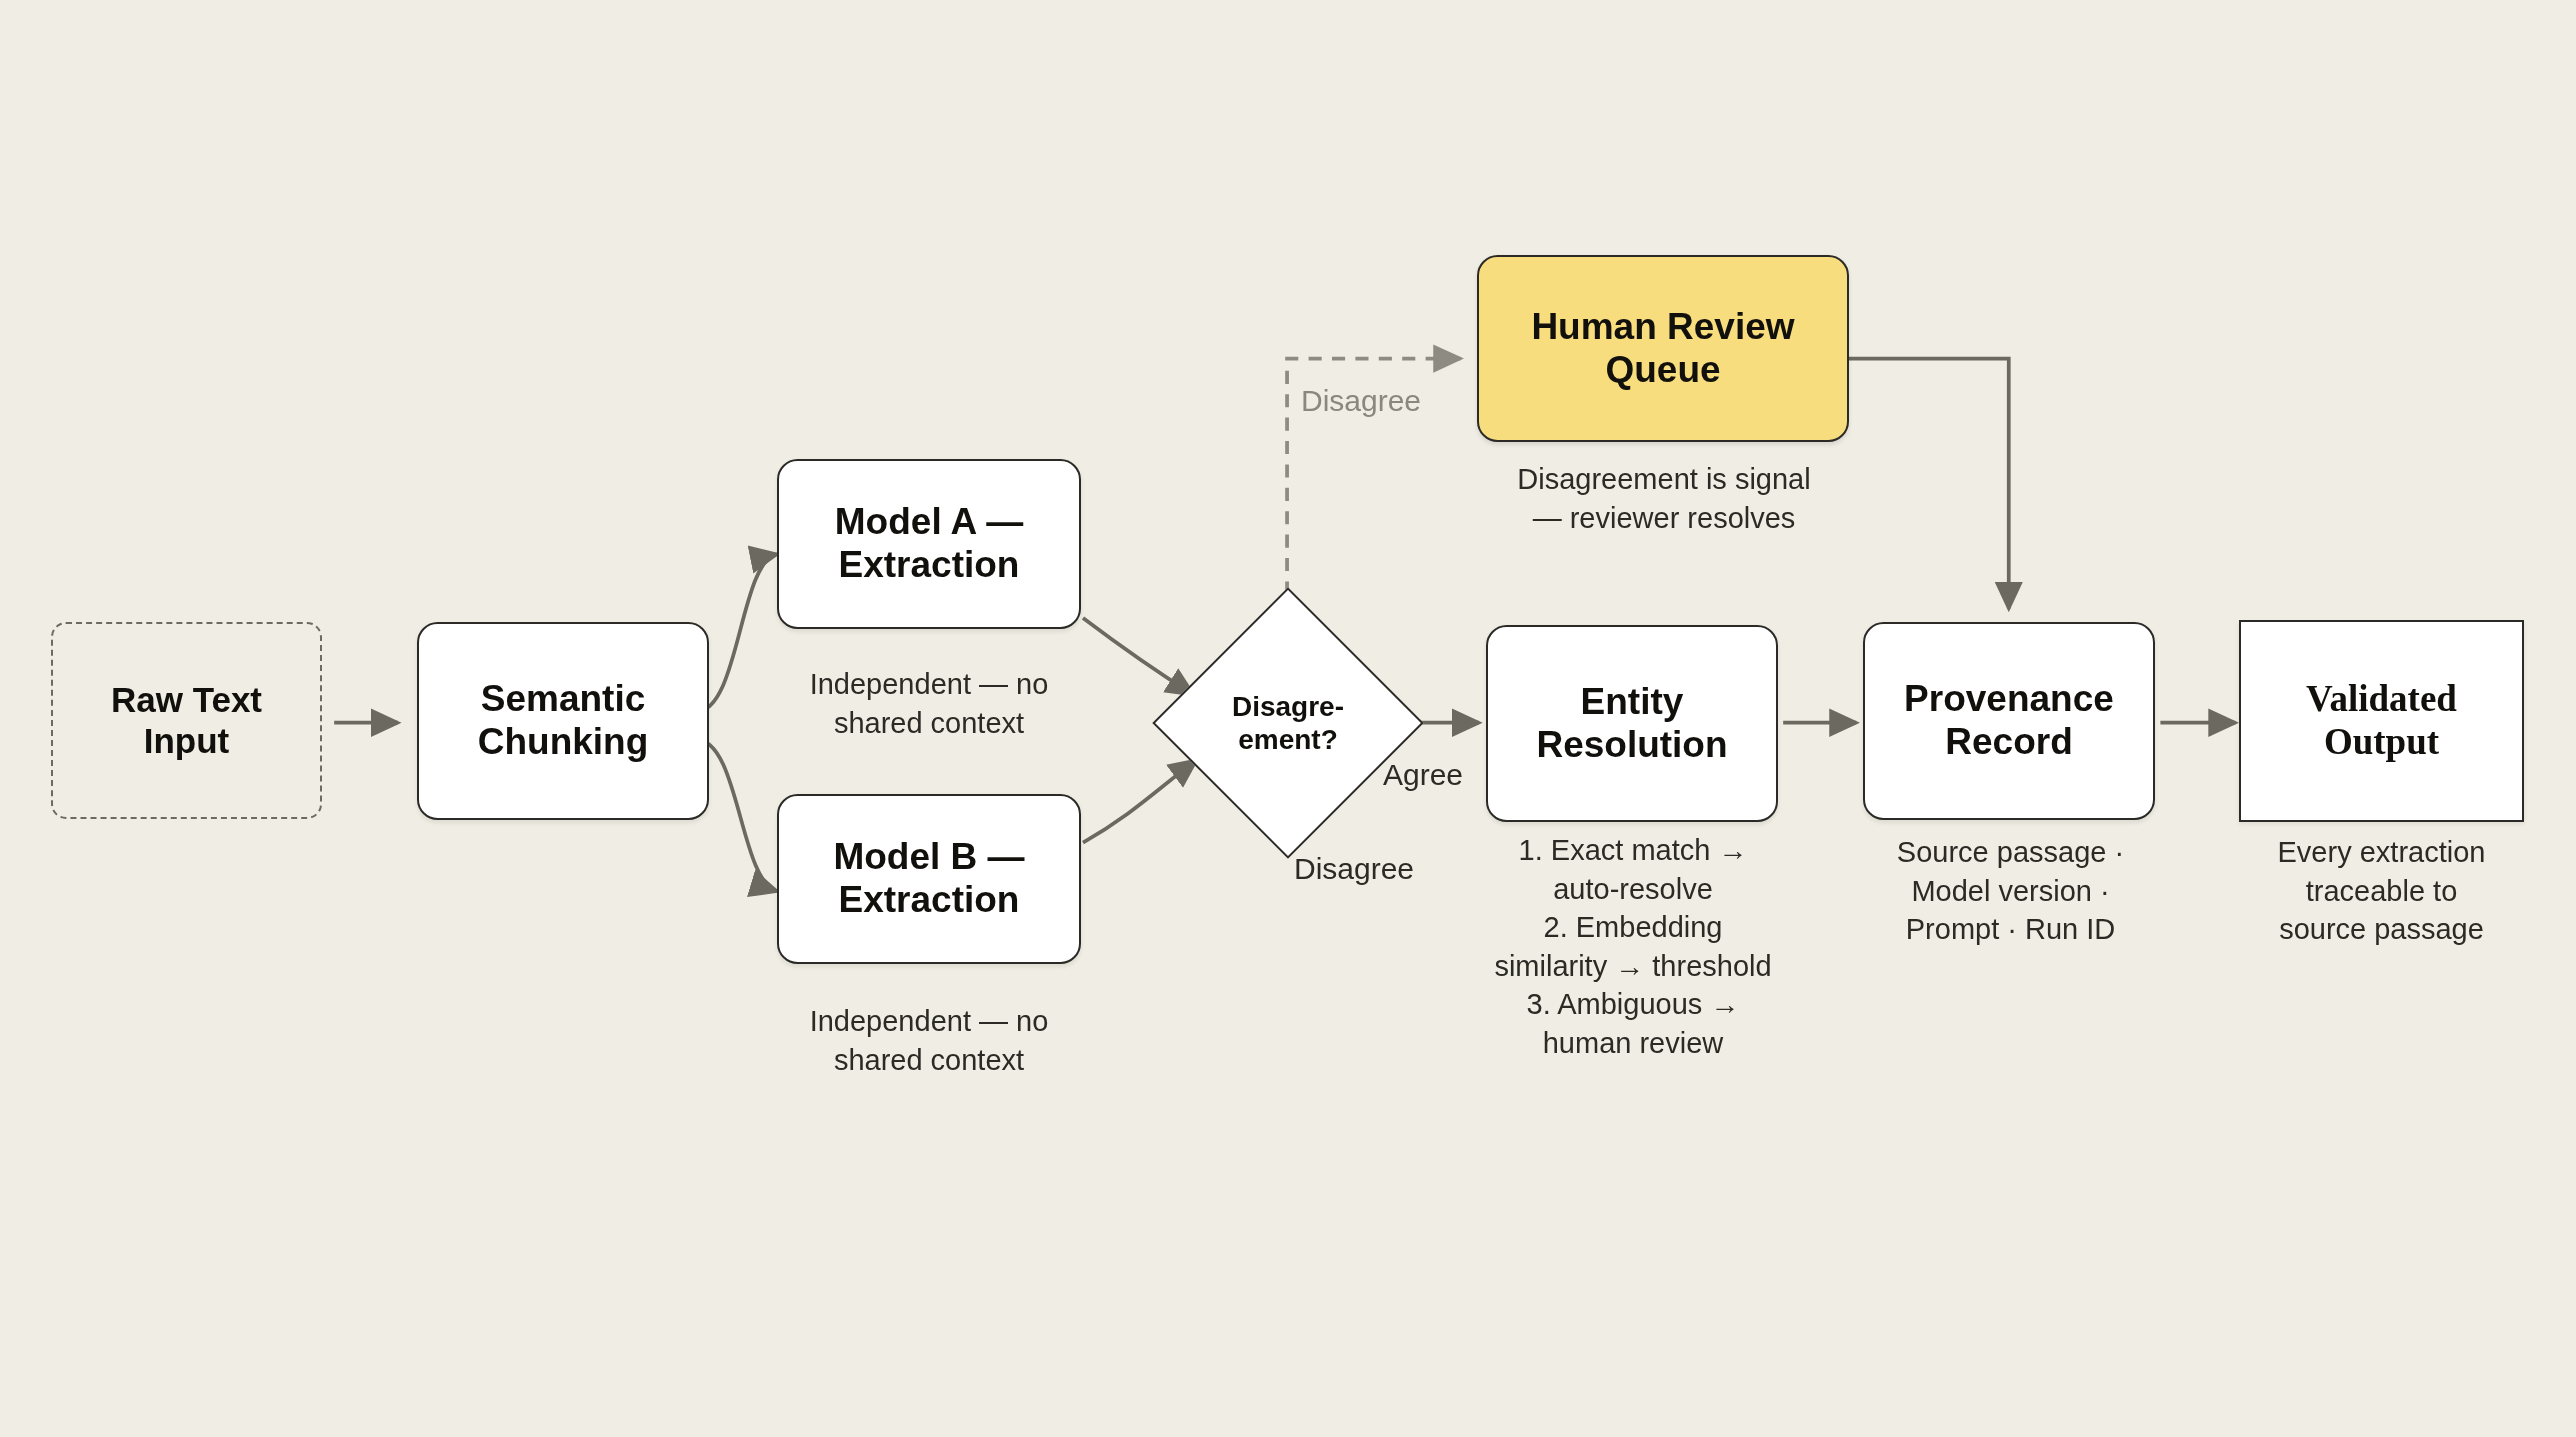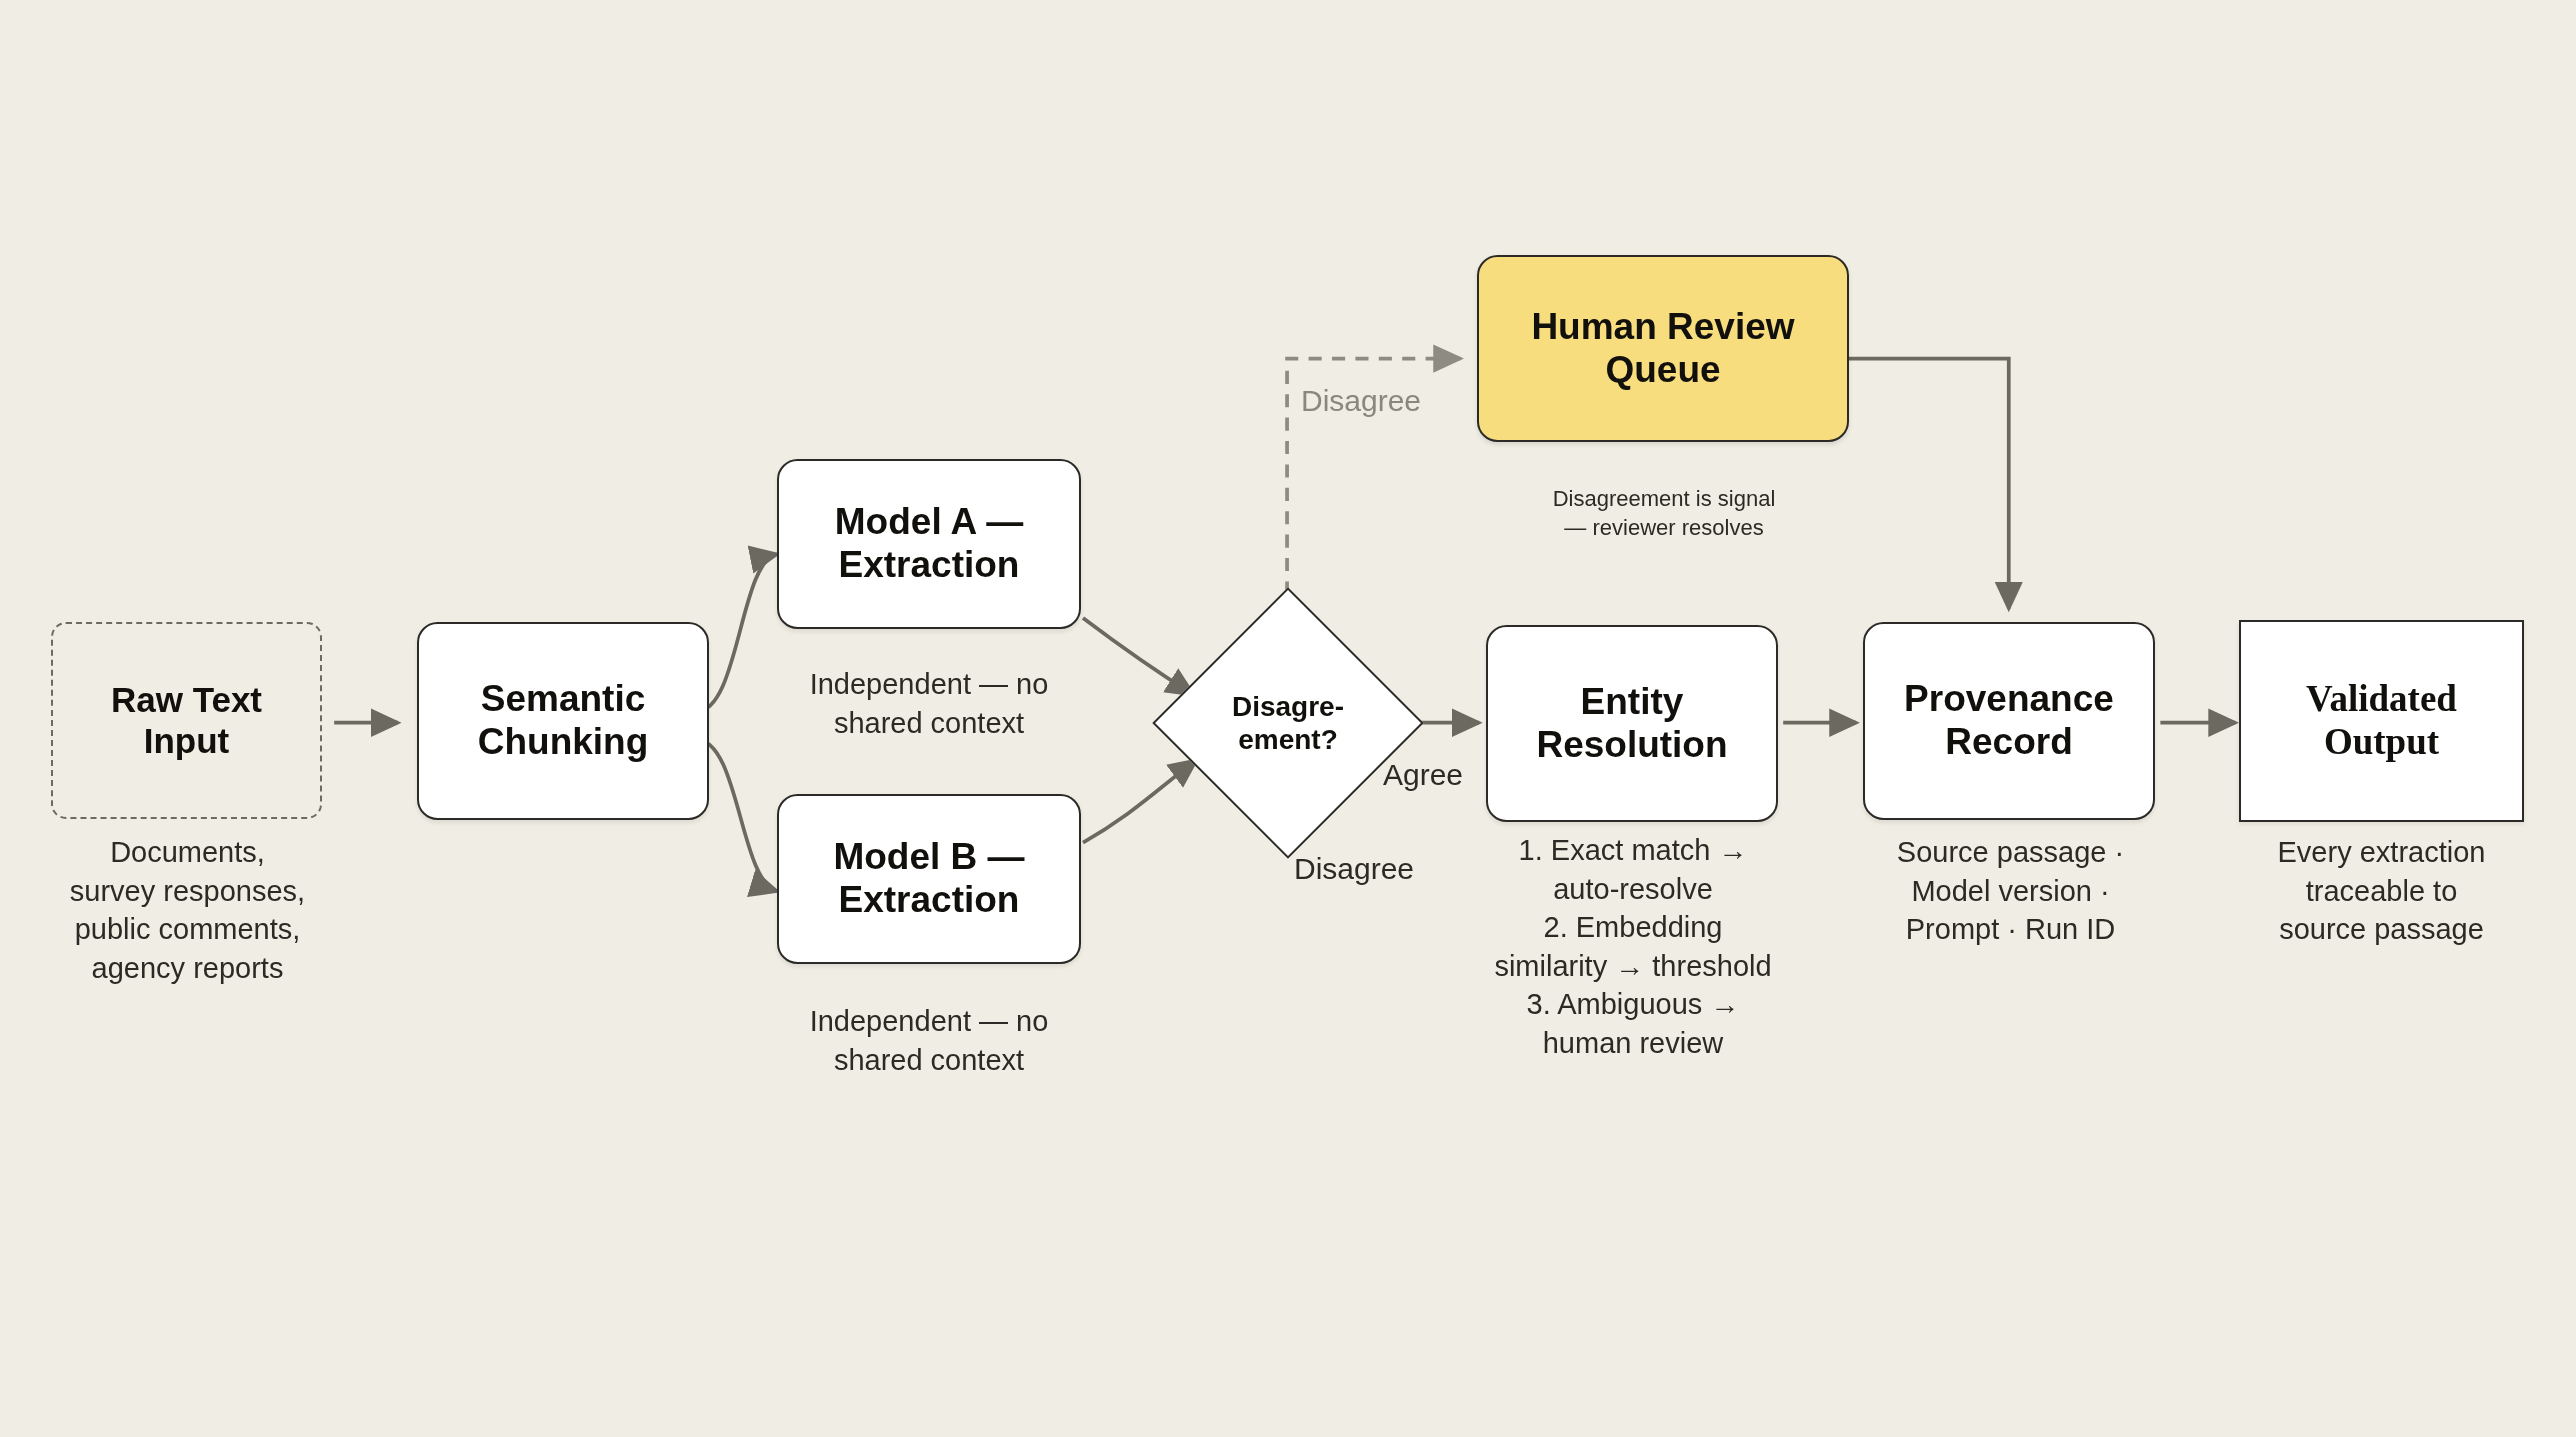--- a/index.html
+++ b/index.html
@@ -119,24 +119,20 @@
 
     <path d="M1905,772 L1983,772" fill="none" stroke="#6b6960" stroke-width="4" marker-end="url(#arrow)"></path>
 
     <path d="M2308,772 L2388,772" fill="none" stroke="#6b6960" stroke-width="4" marker-end="url(#arrow)"></path>
   </svg>
 
   <div class="node dashed" style="left:51px; top:622px; width:271px; height:197px; font-size:35px;">
     <span style="white-space:pre-line;">Raw Text
 Input</span>
   </div>
-  <div class="caption" style="left:19px; top:833px; width:337px; font-size:29px;">Documents,
-survey responses,
-public comments,
-agency reports</div>
 
   <div class="node solid" style="left:417px; top:622px; width:292px; height:198px; font-size:37px;">
     <span style="white-space:pre-line;">Semantic
 Chunking</span>
   </div>
 
   <div class="node solid" style="left:777px; top:459px; width:304px; height:170px; font-size:37px;">
     <span style="white-space:pre-line;">Model A —
 Extraction</span>
   </div>
@@ -153,21 +149,21 @@
   <div class="diamond" style="left:1192px; top:627px; width:192px; height:192px;"></div>
   <div class="diamond-label" style="left:1170px; top:672px; width:236px; height:103px; font-size:28px;">
     <span style="white-space:pre-line;">Disagre-
 ement?</span>
   </div>
 
   <div class="node highlight" style="left:1477px; top:255px; width:372px; height:187px; font-size:37px;">
     <span style="white-space:pre-line;">Human Review
 Queue</span>
   </div>
-  <div class="caption" style="left:1451px; top:484px; width:426px; font-size:22px;">Disagreement is signal
+  <div class="caption" style="left:1451px; top:460px; width:426px; font-size:29px;">Disagreement is signal
 — reviewer resolves</div>
 
   <div class="node solid" style="left:1486px; top:625px; width:292px; height:197px; font-size:37px;">
     <span style="white-space:pre-line;">Entity
 Resolution</span>
   </div>
   <div class="caption" style="left:1462px; top:831px; width:342px; font-size:29px;">1. Exact match →
 auto-resolve
 2. Embedding
 similarity → threshold

